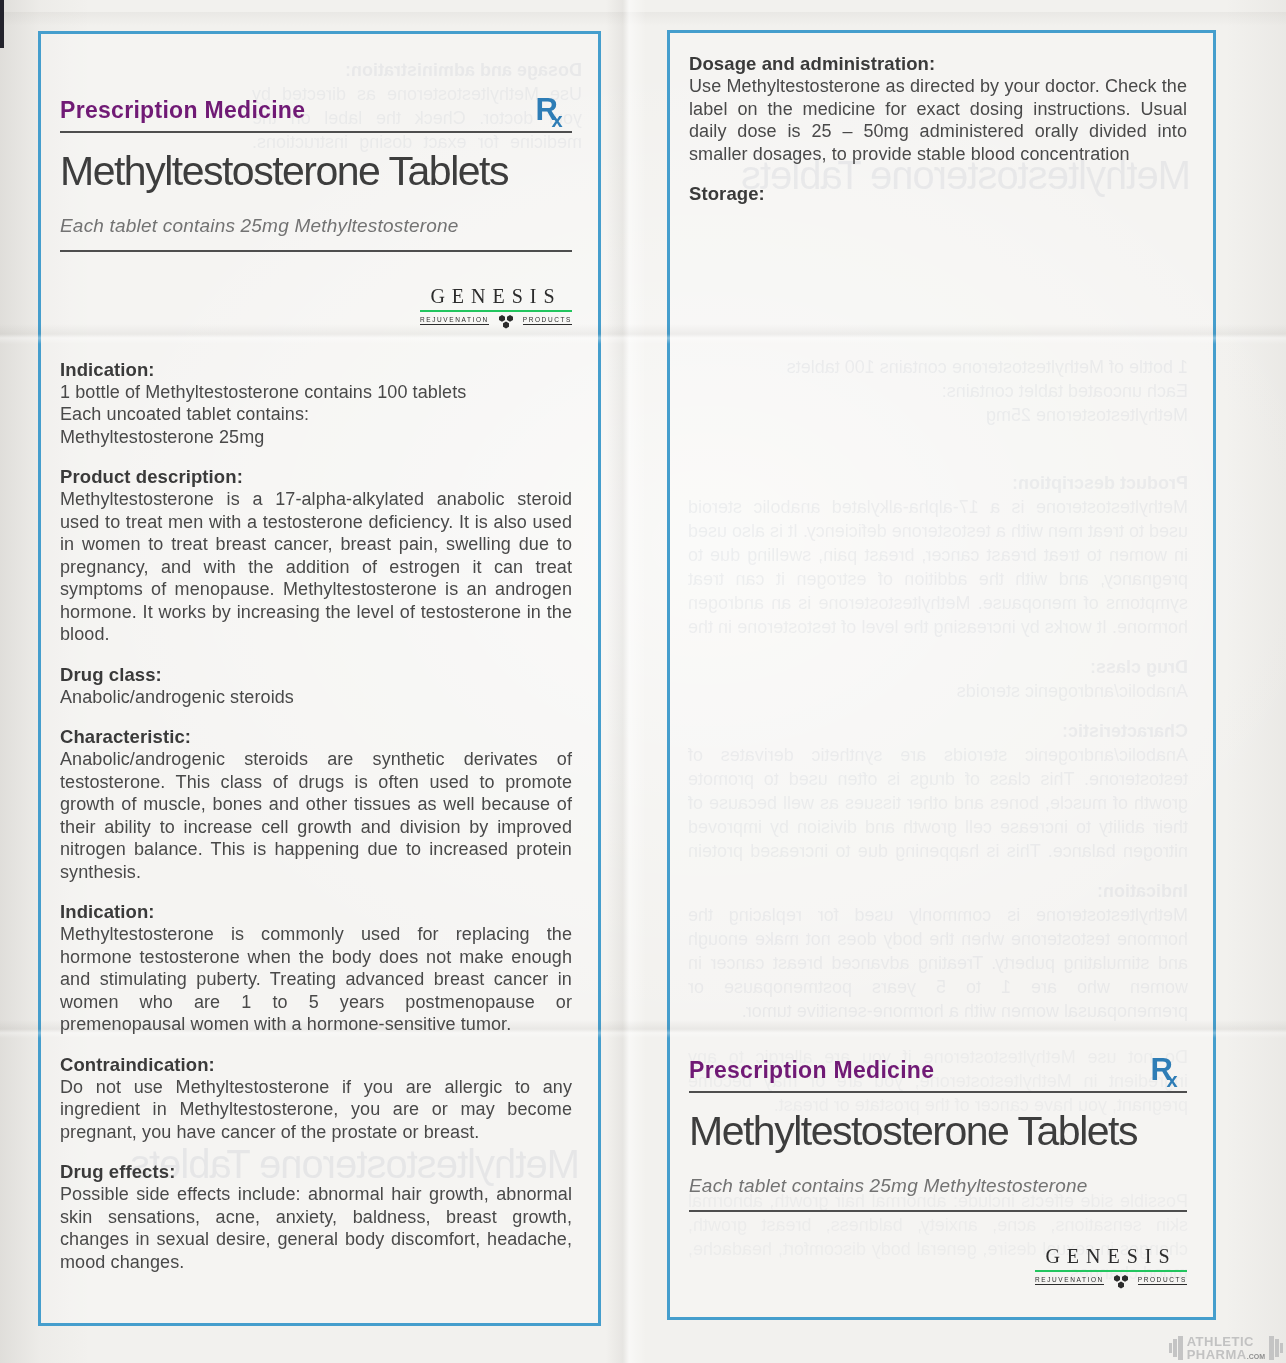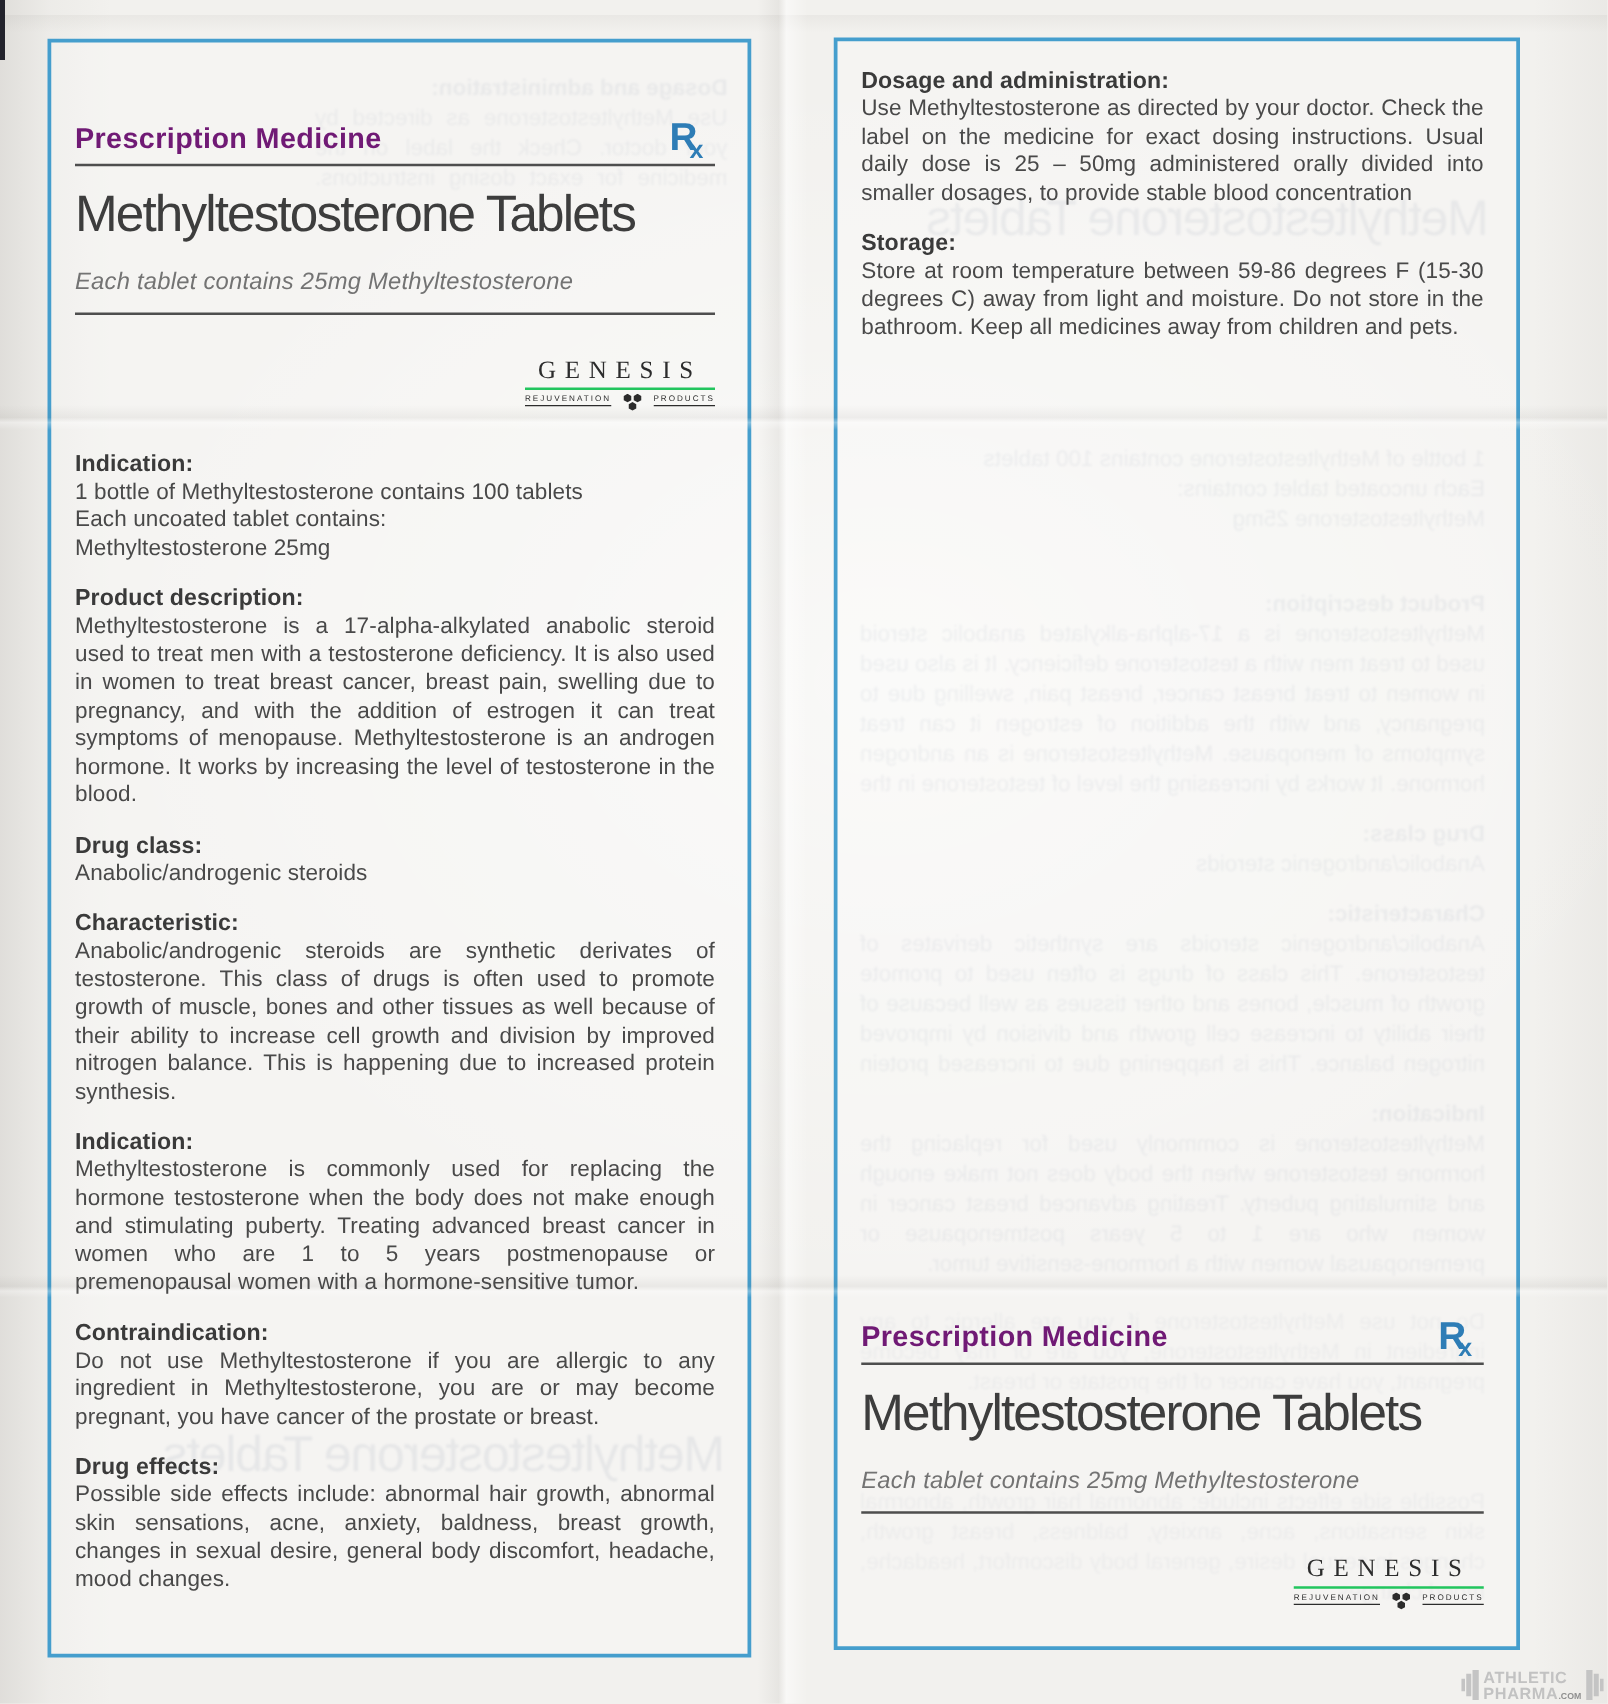--- a/index.html
+++ b/index.html
@@ -191,21 +191,20 @@
       <div class="ghost ghost-p gr-co">Do not use Methyltestosterone if you are allergic to any ingredient in Methyltestosterone, you are or may become pregnant, you have cancer of the prostate or breast.</div>
       <div class="ghost ghost-p gr-se">Possible side effects include: abnormal hair growth, abnormal skin sensations, acne, anxiety, baldness, breast growth, changes in sexual desire, general body discomfort, headache, mood changes.</div>
 
       <div class="sections" id="right-sections" style="padding-top:20px;">
           <div class="section">
             <div class="sec-head">Dosage and administration:</div>
             <div class="sec-line just">Use Methyltestosterone as directed by your doctor. Check the label on the medicine for exact dosing instructions. Usual daily dose is 25 – 50mg administered orally divided into smaller dosages, to provide stable blood concentration</div>
           </div>
           <div class="section">
             <div class="sec-head">Storage:</div>
-            <div class="sec-line just">Store at room temperature between 59-86 degrees F (15-30 degrees C) away from light and moisture. Do not store in the bathroom. Keep all medicines away from children and pets.</div>
           </div>
         </div>
 
       <div class="brand-head bottom-brand">
         <div class="rx-row">
           <span class="presc">Prescription Medicine</span>
           <span class="rx"><span>R</span><span class="rx-x">x</span></span>
         </div>
         <div class="rule"></div>
         <h1 class="big-title">Methyltestosterone Tablets</h1>

